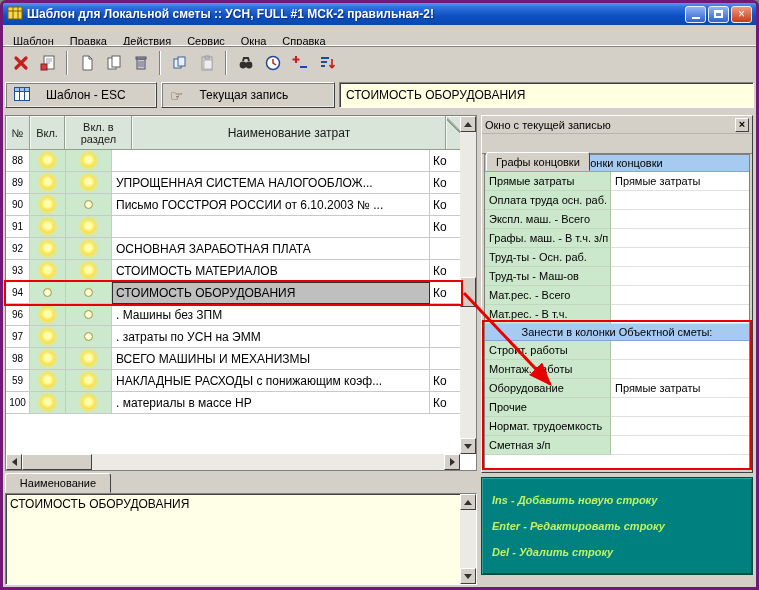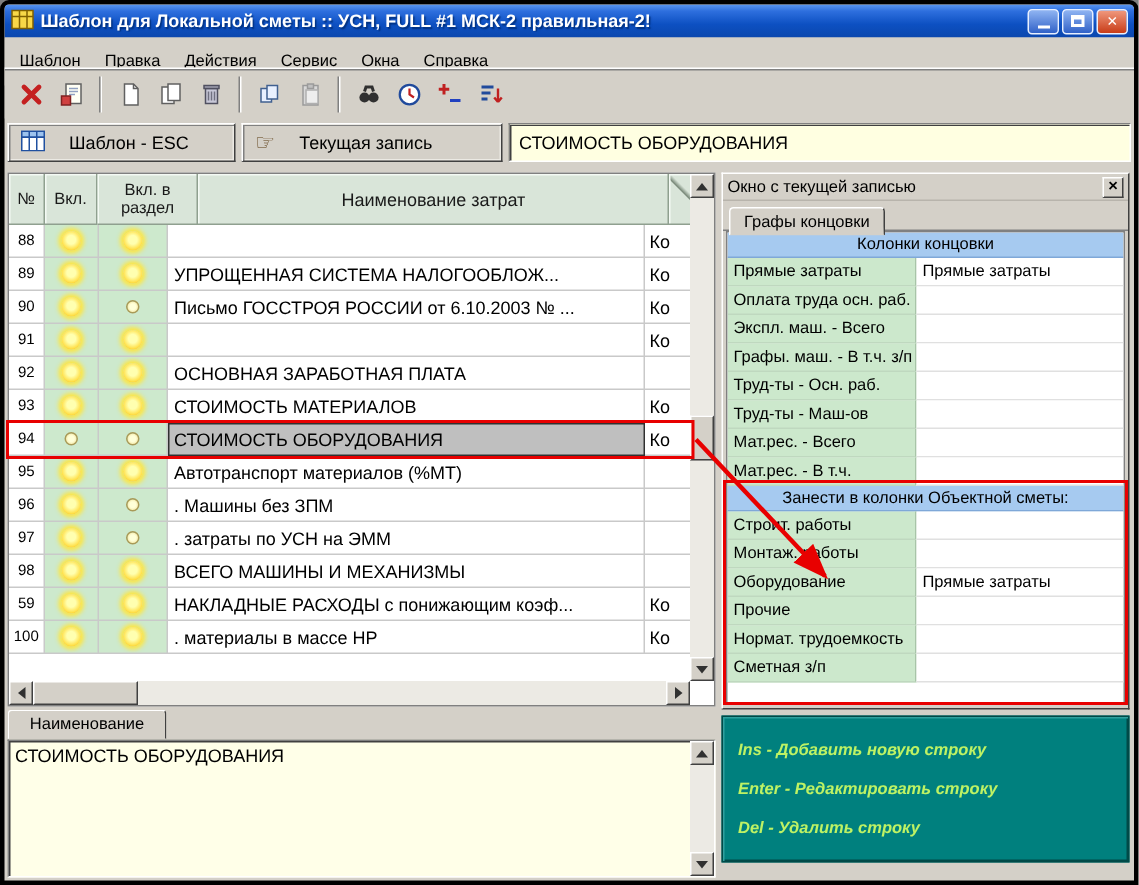--- a/index.html
+++ b/index.html
@@ -1,18 +1,18 @@
 <!DOCTYPE html>
 <html><head>
 <meta charset="utf-8">
 <style>
   *{margin:0;padding:0;box-sizing:border-box}
   html,body{width:759px;height:590px}
   body{font-family:"Liberation Sans",sans-serif;font-size:11px;background:#808080;overflow:hidden}
-  .window{position:relative;width:759px;height:590px;background:#D4D0C8;border:3px solid #000000;border-radius:6px 6px 0 0;overflow:hidden}
+  .window{position:relative;width:759px;height:590px;background:#D4D0C8;border:3px solid #701a75;border-radius:6px 6px 0 0;overflow:hidden}
 
   
   .titlebar{position:absolute;left:0;top:0;right:0;height:22px;display:flex;align-items:center;padding:0 4px;
     background:linear-gradient(180deg,#5A96F0 0%,#2E6FDE 20%,#0D50C2 60%,#0B47AE 100%);color:#fff}
   .titlebar .title{font-size:12px;font-weight:bold;margin-left:4px;white-space:nowrap;overflow:hidden;flex:1;
     text-shadow:1px 1px 1px #00307E}
   .wbtn{width:21px;height:17px;border-radius:3px;border:1px solid #E8F0FF;margin-left:2px;display:flex;align-items:center;justify-content:center;
     background:linear-gradient(#8FB4F2,#3162C8);color:#fff;font-size:12px;line-height:1}
   .wbtn.close{background:linear-gradient(#F0997E,#C83C18)}
   .min-glyph{display:block;width:8px;height:2px;background:#fff;margin-top:7px}
@@ -80,21 +80,21 @@
 
   
   .panel{position:absolute;left:478px;top:112px;width:272px;height:358px;background:#D4D0C8;
     border:1px solid;border-color:#fff #404040 #404040 #fff}
   .panel-title{height:18px;display:flex;align-items:center;padding:0 3px;background:#D4D0C8;border-bottom:1px solid #B8B4AC}
   .panel-title .ptext{flex:1;font-size:11px}
   .pclose{width:14px;height:14px;background:#D4D0C8;border:1px solid;border-color:#fff #404040 #404040 #fff;
     display:flex;align-items:center;justify-content:center;font-size:11px;font-weight:bold;line-height:1}
   .panel-tabs{height:20px;position:relative;padding-left:4px}
   .panel-tabs:after{content:"";position:absolute;left:0;right:0;bottom:0;border-bottom:1px solid #808080}
-  .ptab{display:inline-block;height:19px;margin-top:4px;padding:3px 9px 0;background:#D4D0C8;font-size:11px;position:relative;z-index:2;
+  .ptab{display:inline-block;height:19px;margin-top:18px;padding:3px 9px 0;background:#D4D0C8;font-size:11px;position:relative;z-index:2;
     border:1px solid;border-color:#fff #404040 #D4D0C8 #fff;border-radius:3px 3px 0 0}
   .panel-content{position:absolute;left:2px;right:2px;top:38px;bottom:2px;background:#fff;border:1px solid #808080;overflow:hidden}
   .sect-head{height:17px;background:#A6CAF0;border-bottom:1px solid #7FA8D8;display:flex;align-items:center;justify-content:center;
     font-size:11px;white-space:nowrap;overflow:hidden}
   .prow{display:flex;height:19px}
   .plbl{width:126px;background:#CCE8CC;border-right:1px solid #A8C4A8;border-bottom:1px solid #BFD8BF;padding:3px 4px;
     white-space:nowrap;overflow:hidden;font-size:11px}
   .pval{flex:1;background:#fff;border-bottom:1px solid #E0E0E0;padding:3px 4px;white-space:nowrap;overflow:hidden;font-size:11px}
 
   
@@ -310,31 +310,20 @@
         <div class="trow selected">
           <div class="td c-num">94</div>
           <div class="td c-b1">
             <span class="bulb dim"></span>
           </div>
           <div class="td c-b2">
             <span class="bulb dim"></span>
           </div>
           <div class="td c-name">СТОИМОСТЬ ОБОРУДОВАНИЯ</div>
           <div class="td c-extra">Ко</div>
-        </div>
-        <div class="trow">
-          <div class="td c-num">95</div>
-          <div class="td c-b1">
-            <span class="bulb"></span>
-          </div>
-          <div class="td c-b2">
-            <span class="bulb"></span>
-          </div>
-          <div class="td c-name">Автотранспорт материалов (%МТ)</div>
-          <div class="td c-extra"></div>
         </div>
         <div class="trow">
           <div class="td c-num">96</div>
           <div class="td c-b1">
             <span class="bulb"></span>
           </div>
           <div class="td c-b2">
             <span class="bulb dim"></span>
           </div>
           <div class="td c-name">.  Машины без ЗПМ</div>

